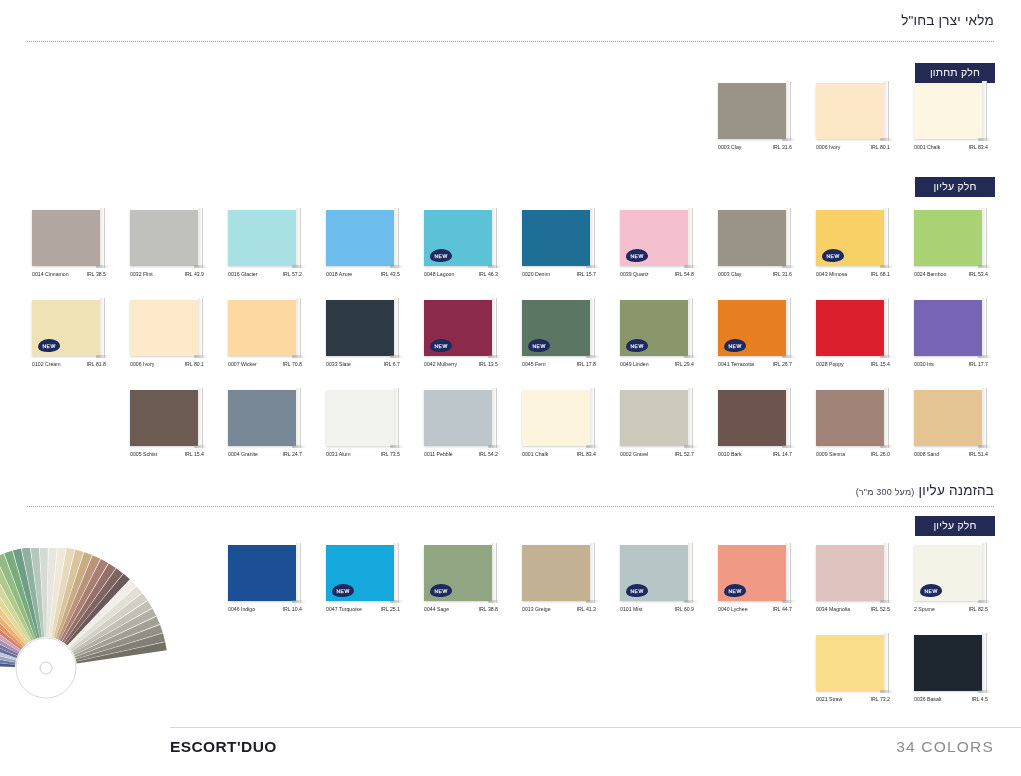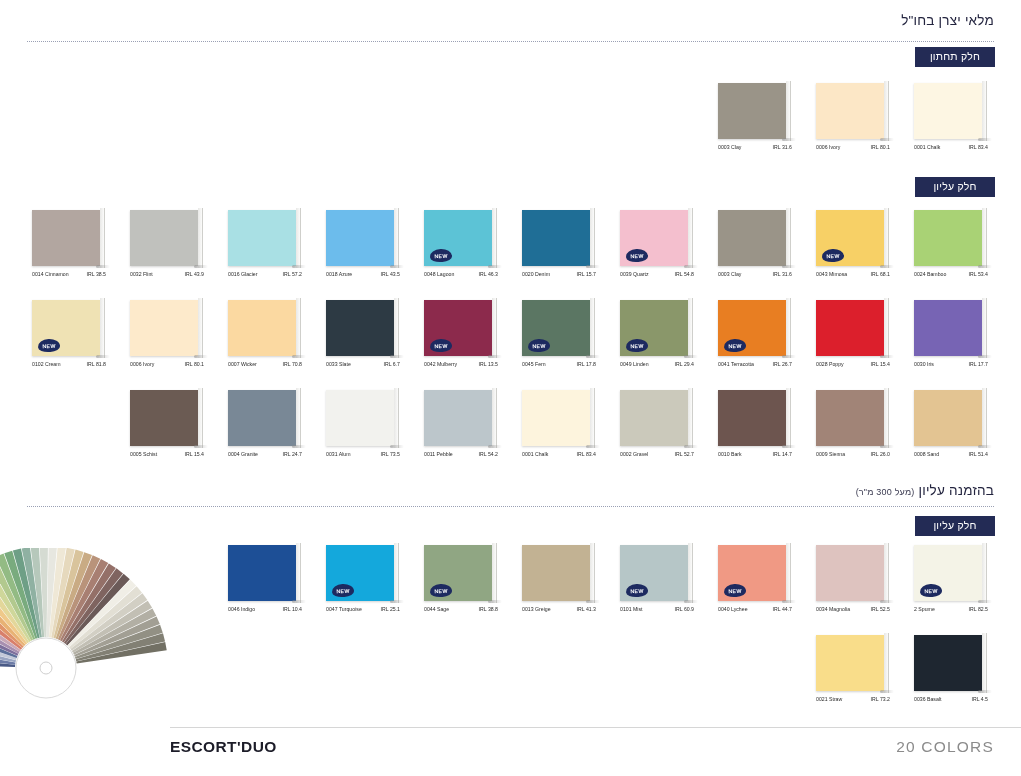--- a/index.html
+++ b/index.html
@@ -83,21 +83,21 @@
 </head>
 <body>
 
 <div class="page">
 
   <div class="sec-head" style="right:27px;top:13px;">
     <span class="sec-title">מלאי יצרן בחו"ל</span>
   </div>
   <div class="dotline" style="left:27px;top:41px;width:967px;"></div>
 
-  <div class="ribbon" style="right:27px;top:48px;width:78px;">חלק תחתון</div>
+  <div class="ribbon" style="right:27px;top:64px;width:78px;">חלק תחתון</div>
 
   <div class="sw" style="left:718px;top:81px;">
     <div class="chip-wrap">
       <div class="face" style="background:#9a9488;"></div>
       <div class="edge"></div>
       <div class="foot"></div>
     </div>
     <div class="meta">
       <span class="nm">0003 Clay</span>
       <span class="irl">IRL 31.6</span>
@@ -636,15 +636,15 @@
           <polygon points="117.72,111.20 204.98,85.35 207.07,93.41 118.25,113.24" fill="#828074"></polygon>
           <polygon points="118.29,113.42 207.22,94.11 208.71,102.30 118.67,115.50" fill="#727064"></polygon>
         </g>
       <circle cx="88" cy="120" r="30" fill="#ffffff" stroke="#d9d9d9" stroke-width="1"></circle>
       <circle cx="88" cy="120" r="6" fill="#ffffff" stroke="#cfcfcf" stroke-width="1"></circle>
     </svg>
   </div>
 
   <div class="foot-rule"></div>
   <div class="brand">ESCORT'DUO</div>
-  <div class="count">20 COLORS</div>
+  <div class="count">34 COLORS</div>
 
 </div>
 
 </body></html>

